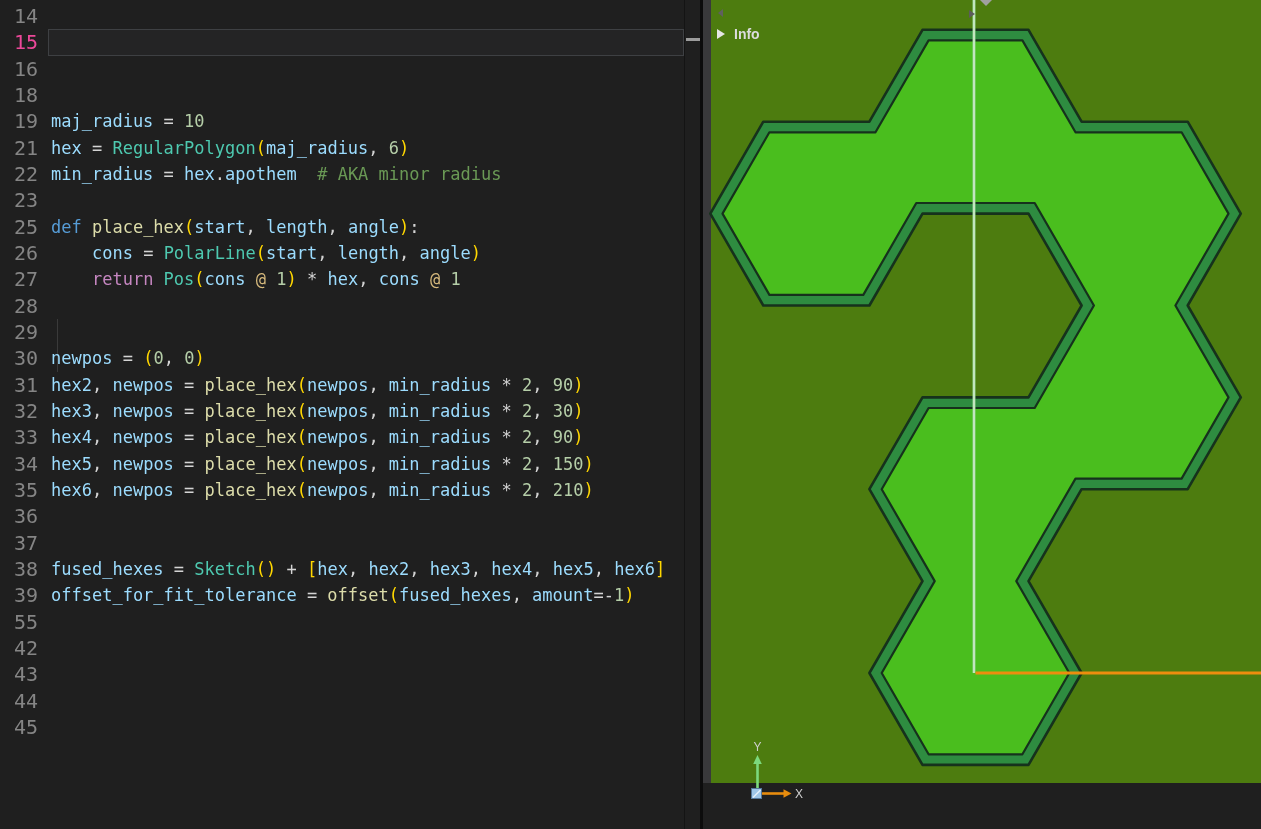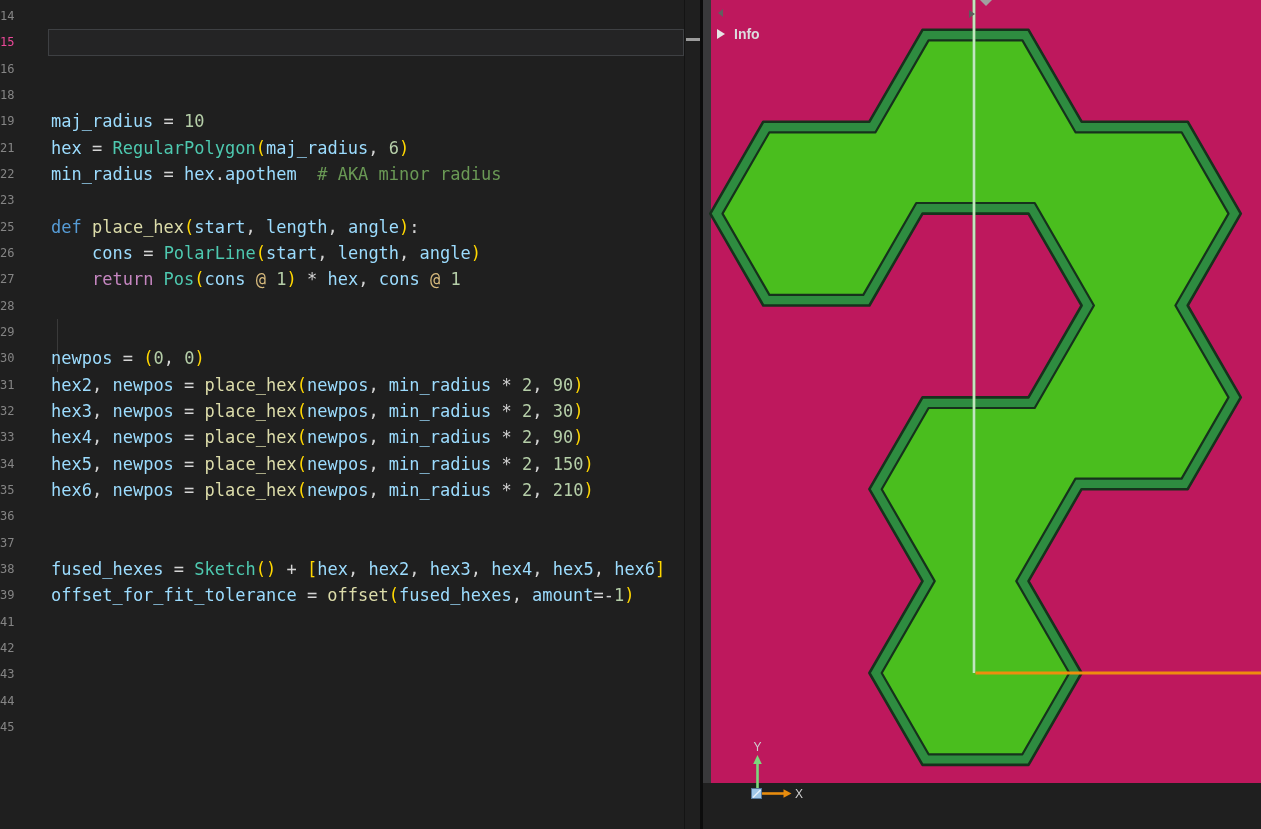--- a/index.html
+++ b/index.html
@@ -5,33 +5,33 @@
   html,body{margin:0;padding:0;}
   body{width:1261px;height:829px;overflow:hidden;position:relative;
        background:#1f1f1f;font-family:"Liberation Sans",sans-serif;}
   .stage{position:absolute;inset:0;}
 
   
   .editor{position:absolute;left:0;top:0;width:700px;height:829px;background:#1f1f1f;overflow:hidden;}
   #code-lines{position:absolute;left:0;top:3px;right:0;z-index:2;}
   .code-row{display:flex;height:26.33px;line-height:26.33px;
             font-family:"DejaVu Sans Mono","Liberation Mono",monospace;font-size:17px;white-space:pre;}
-  .ln{width:38px;flex:none;text-align:left;color:#858585;font-size:12px;}
+  .ln{width:38px;flex:none;text-align:right;color:#858585;font-size:20px;}
   .ln.active{color:#ec4899;}
   .code{margin-left:13px;}
   .current-line-box{position:absolute;left:48px;top:29.3px;width:636px;height:26.3px;
                     background:#242425;border:1px solid #3e4043;box-sizing:border-box;z-index:1;}
   .indent-guide{position:absolute;left:57px;top:319px;width:1px;height:52.6px;background:#3a3a3a;z-index:1;}
   .overview-ruler{position:absolute;left:684px;top:0;width:16px;height:829px;z-index:3;
                   border-left:1px solid #141414;}
   .cursor-marker{position:absolute;left:1px;top:37.5px;width:14px;height:3px;background:#9c9c9c;}
 
   
   .divider{position:absolute;left:700px;top:0;width:3px;height:829px;background:#0c0c0c;z-index:4;}
-  .viewer{position:absolute;left:703px;top:0;width:558px;height:783px;background:#be185d;overflow:hidden;}
+  .viewer{position:absolute;left:703px;top:0;width:558px;height:783px;background:#4d7c0f;overflow:hidden;}
   .viewer-strip{position:absolute;left:0;top:0;width:8px;height:829px;background:#39393b;}
   #viewer-svg{position:absolute;left:0;top:0;z-index:5;}
   .viewer-ui{position:absolute;inset:0;z-index:6;pointer-events:none;}
   .info-row{position:absolute;left:14px;top:26px;display:flex;align-items:center;pointer-events:auto;cursor:pointer;}
   .tri-right{width:0;height:0;border-left:8px solid #e6e6e6;border-top:5px solid transparent;border-bottom:5px solid transparent;}
   .info-label{margin-left:9px;color:#dcdcde;font-size:14px;font-weight:bold;}
   .chev-left{position:absolute;left:15px;top:9px;width:0;height:0;
              border-right:5px solid #606060;border-top:4px solid transparent;border-bottom:4px solid transparent;}
   .tri-down-top{position:absolute;left:277px;top:0;width:0;height:0;
                 border-top:6px solid #a0a0a0;border-left:6px solid transparent;border-right:6px solid transparent;}
@@ -63,21 +63,21 @@
         <div class="code-row"><span class="ln">30</span><span class="code"><span style="color: rgb(156, 220, 254);">newpos</span><span style="color: rgb(212, 212, 212);"> = </span><span style="color: rgb(255, 215, 0);">(</span><span style="color: rgb(181, 206, 168);">0</span><span style="color: rgb(212, 212, 212);">, </span><span style="color: rgb(181, 206, 168);">0</span><span style="color: rgb(255, 215, 0);">)</span></span></div>
         <div class="code-row"><span class="ln">31</span><span class="code"><span style="color: rgb(156, 220, 254);">hex2</span><span style="color: rgb(212, 212, 212);">, </span><span style="color: rgb(156, 220, 254);">newpos</span><span style="color: rgb(212, 212, 212);"> = </span><span style="color: rgb(220, 220, 170);">place_hex</span><span style="color: rgb(255, 215, 0);">(</span><span style="color: rgb(156, 220, 254);">newpos</span><span style="color: rgb(212, 212, 212);">, </span><span style="color: rgb(156, 220, 254);">min_radius</span><span style="color: rgb(212, 212, 212);"> * </span><span style="color: rgb(181, 206, 168);">2</span><span style="color: rgb(212, 212, 212);">, </span><span style="color: rgb(181, 206, 168);">90</span><span style="color: rgb(255, 215, 0);">)</span></span></div>
         <div class="code-row"><span class="ln">32</span><span class="code"><span style="color: rgb(156, 220, 254);">hex3</span><span style="color: rgb(212, 212, 212);">, </span><span style="color: rgb(156, 220, 254);">newpos</span><span style="color: rgb(212, 212, 212);"> = </span><span style="color: rgb(220, 220, 170);">place_hex</span><span style="color: rgb(255, 215, 0);">(</span><span style="color: rgb(156, 220, 254);">newpos</span><span style="color: rgb(212, 212, 212);">, </span><span style="color: rgb(156, 220, 254);">min_radius</span><span style="color: rgb(212, 212, 212);"> * </span><span style="color: rgb(181, 206, 168);">2</span><span style="color: rgb(212, 212, 212);">, </span><span style="color: rgb(181, 206, 168);">30</span><span style="color: rgb(255, 215, 0);">)</span></span></div>
         <div class="code-row"><span class="ln">33</span><span class="code"><span style="color: rgb(156, 220, 254);">hex4</span><span style="color: rgb(212, 212, 212);">, </span><span style="color: rgb(156, 220, 254);">newpos</span><span style="color: rgb(212, 212, 212);"> = </span><span style="color: rgb(220, 220, 170);">place_hex</span><span style="color: rgb(255, 215, 0);">(</span><span style="color: rgb(156, 220, 254);">newpos</span><span style="color: rgb(212, 212, 212);">, </span><span style="color: rgb(156, 220, 254);">min_radius</span><span style="color: rgb(212, 212, 212);"> * </span><span style="color: rgb(181, 206, 168);">2</span><span style="color: rgb(212, 212, 212);">, </span><span style="color: rgb(181, 206, 168);">90</span><span style="color: rgb(255, 215, 0);">)</span></span></div>
         <div class="code-row"><span class="ln">34</span><span class="code"><span style="color: rgb(156, 220, 254);">hex5</span><span style="color: rgb(212, 212, 212);">, </span><span style="color: rgb(156, 220, 254);">newpos</span><span style="color: rgb(212, 212, 212);"> = </span><span style="color: rgb(220, 220, 170);">place_hex</span><span style="color: rgb(255, 215, 0);">(</span><span style="color: rgb(156, 220, 254);">newpos</span><span style="color: rgb(212, 212, 212);">, </span><span style="color: rgb(156, 220, 254);">min_radius</span><span style="color: rgb(212, 212, 212);"> * </span><span style="color: rgb(181, 206, 168);">2</span><span style="color: rgb(212, 212, 212);">, </span><span style="color: rgb(181, 206, 168);">150</span><span style="color: rgb(255, 215, 0);">)</span></span></div>
         <div class="code-row"><span class="ln">35</span><span class="code"><span style="color: rgb(156, 220, 254);">hex6</span><span style="color: rgb(212, 212, 212);">, </span><span style="color: rgb(156, 220, 254);">newpos</span><span style="color: rgb(212, 212, 212);"> = </span><span style="color: rgb(220, 220, 170);">place_hex</span><span style="color: rgb(255, 215, 0);">(</span><span style="color: rgb(156, 220, 254);">newpos</span><span style="color: rgb(212, 212, 212);">, </span><span style="color: rgb(156, 220, 254);">min_radius</span><span style="color: rgb(212, 212, 212);"> * </span><span style="color: rgb(181, 206, 168);">2</span><span style="color: rgb(212, 212, 212);">, </span><span style="color: rgb(181, 206, 168);">210</span><span style="color: rgb(255, 215, 0);">)</span></span></div>
         <div class="code-row"><span class="ln">36</span><span class="code"></span></div>
         <div class="code-row"><span class="ln">37</span><span class="code"></span></div>
         <div class="code-row"><span class="ln">38</span><span class="code"><span style="color: rgb(156, 220, 254);">fused_hexes</span><span style="color: rgb(212, 212, 212);"> = </span><span style="color: rgb(78, 201, 176);">Sketch</span><span style="color: rgb(255, 215, 0);">()</span><span style="color: rgb(212, 212, 212);"> + </span><span style="color: rgb(255, 215, 0);">[</span><span style="color: rgb(156, 220, 254);">hex</span><span style="color: rgb(212, 212, 212);">, </span><span style="color: rgb(156, 220, 254);">hex2</span><span style="color: rgb(212, 212, 212);">, </span><span style="color: rgb(156, 220, 254);">hex3</span><span style="color: rgb(212, 212, 212);">, </span><span style="color: rgb(156, 220, 254);">hex4</span><span style="color: rgb(212, 212, 212);">, </span><span style="color: rgb(156, 220, 254);">hex5</span><span style="color: rgb(212, 212, 212);">, </span><span style="color: rgb(156, 220, 254);">hex6</span><span style="color: rgb(255, 215, 0);">]</span></span></div>
         <div class="code-row"><span class="ln">39</span><span class="code"><span style="color: rgb(156, 220, 254);">offset_for_fit_tolerance</span><span style="color: rgb(212, 212, 212);"> = </span><span style="color: rgb(220, 220, 170);">offset</span><span style="color: rgb(255, 215, 0);">(</span><span style="color: rgb(156, 220, 254);">fused_hexes</span><span style="color: rgb(212, 212, 212);">, </span><span style="color: rgb(156, 220, 254);">amount</span><span style="color: rgb(212, 212, 212);">=-</span><span style="color: rgb(181, 206, 168);">1</span><span style="color: rgb(255, 215, 0);">)</span></span></div>
-        <div class="code-row"><span class="ln">41</span><span class="code"></span></div>
+        <div class="code-row"><span class="ln">55</span><span class="code"></span></div>
         <div class="code-row"><span class="ln">42</span><span class="code"></span></div>
         <div class="code-row"><span class="ln">43</span><span class="code"></span></div>
         <div class="code-row"><span class="ln">44</span><span class="code"></span></div>
         <div class="code-row"><span class="ln">45</span><span class="code"></span></div>
       </div>
     <div class="overview-ruler">
       <div class="cursor-marker"></div>
     </div>
   </div>
 

